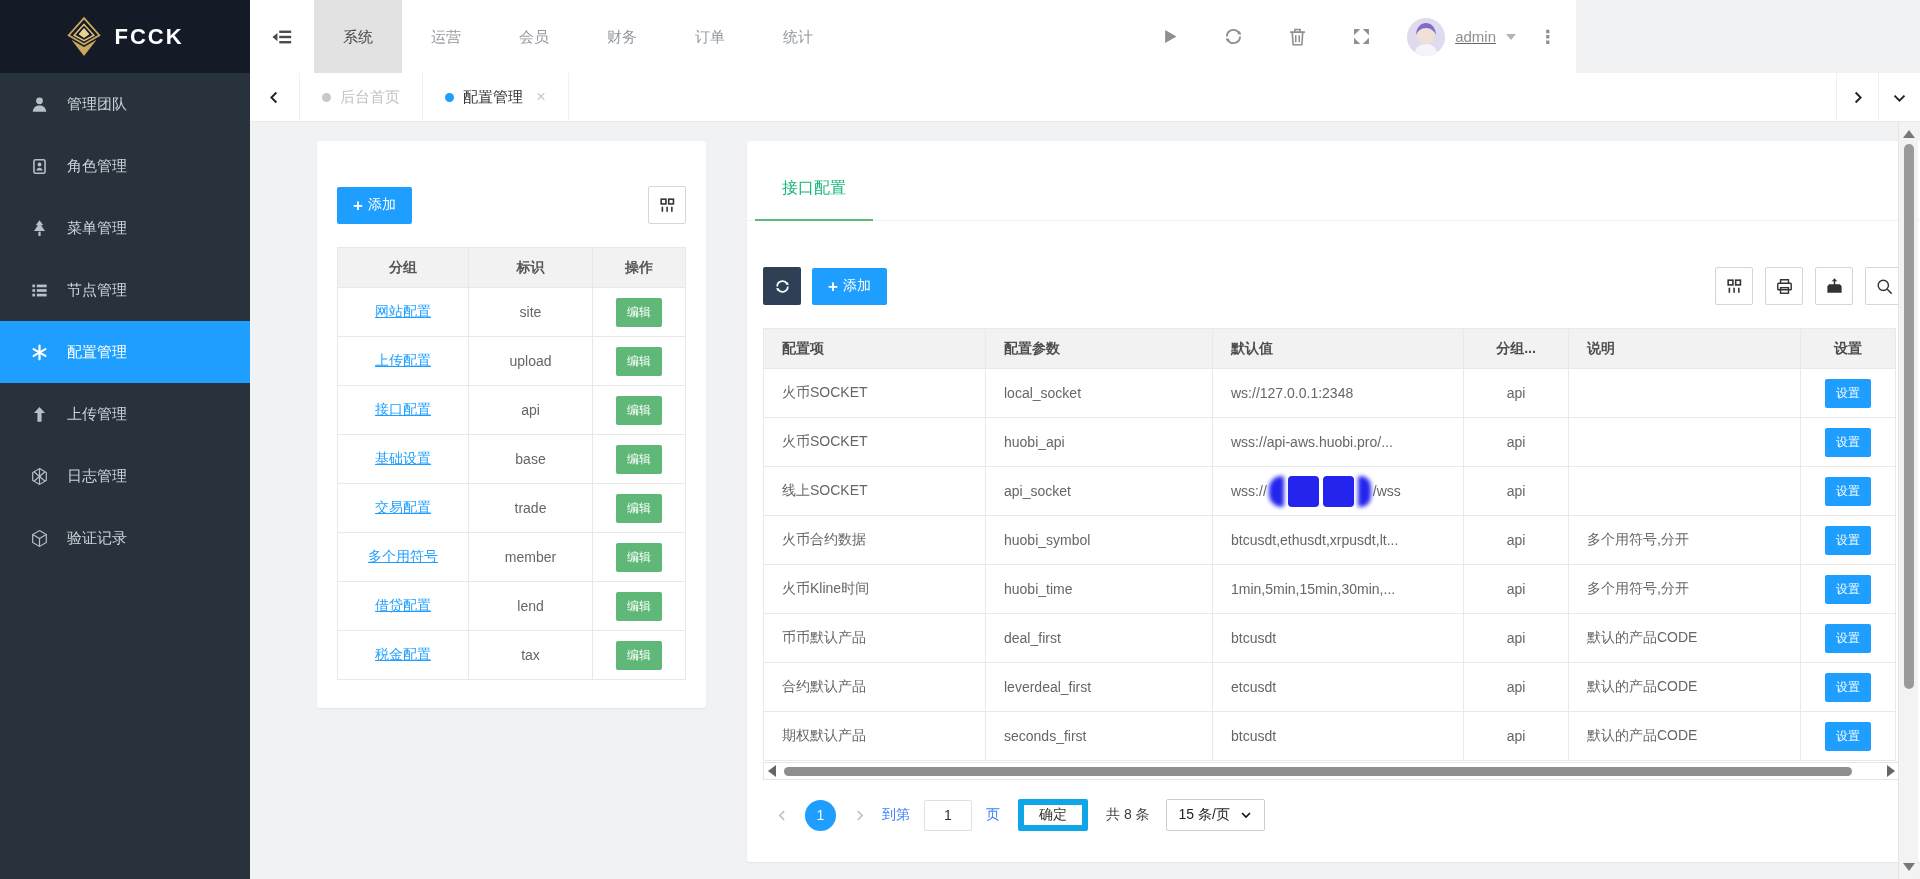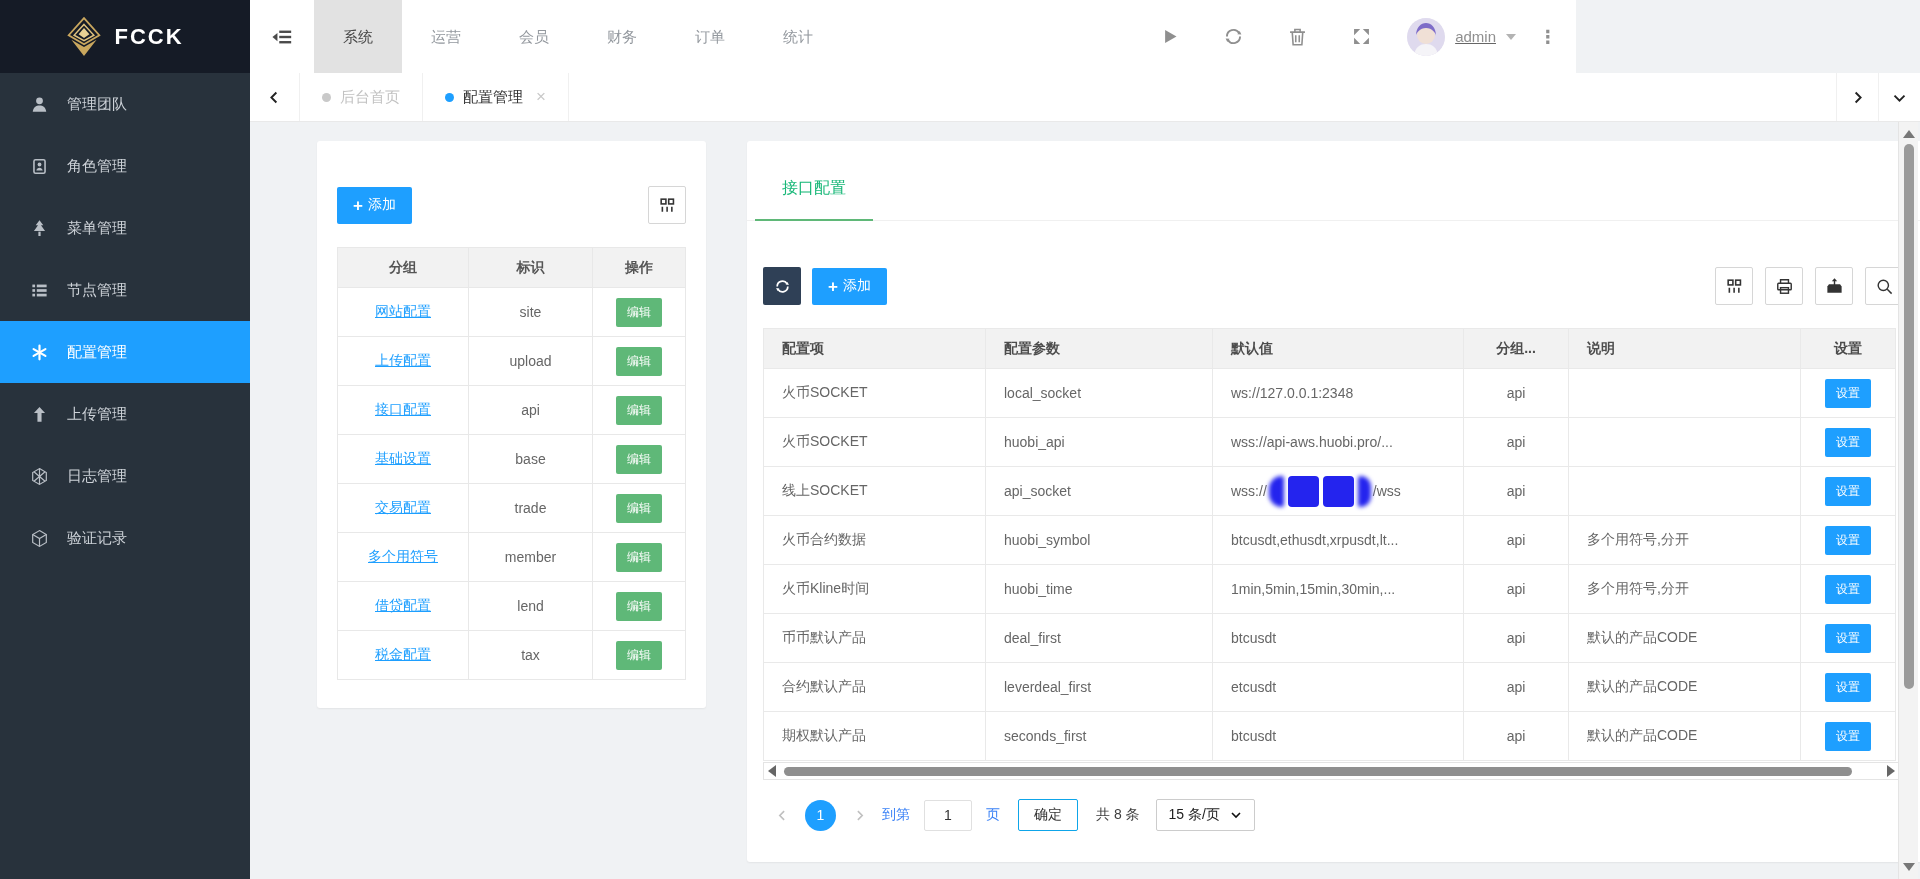--- a/index.html
+++ b/index.html
@@ -109,21 +109,21 @@
 
   
   .pager { position:absolute; top:658px; left:20px; display:flex; align-items:center; gap:0; font-size:14px; }
   .pg-chev { width:30px; height:30px; display:flex; align-items:center; justify-content:center; color:#c0c0c0; cursor:pointer; }
   .pg-chev svg { width:13px; height:13px; }
   .pg-cur { width:31px; height:31px; border-radius:50%; background:#1e9fff; color:#fff; display:flex;
     align-items:center; justify-content:center; margin:0 8px; cursor:pointer; }
   .pg-text { color:#3b82f6; margin:0 8px; }
   .pg-input { width:48px; height:31px; border:1px solid #e0e0e0; border-radius:2px; text-align:center;
     font-size:14px; color:#333; margin:0 6px; outline:none; }
-  .pg-btn { height:32px; padding:0 15px; background:#fff; border:1px solid #0ea5e9; border-radius:2px;
+  .pg-btn { height:32px; padding:0 15px; background:#fff; border:6px solid #0ea5e9; border-radius:2px;
     color:#333; font-size:14px; margin:0 10px; cursor:pointer; }
   .pg-total { color:#3d3d3d; margin:0 8px;text-align:right; }
   .pg-select { height:32px; border:1px solid #ccc; border-radius:2px; display:flex; align-items:center;
     gap:10px; padding:0 12px; color:#222; margin-left:8px; cursor:pointer; background:#fff; }
   .pg-select svg { width:12px; height:12px; }
 
   
   .vscroll { position:absolute; top:0; right:2px; width:20px; height:757px; background:#f3f3f3; border-left:1px solid #e4e4e4; }
   .v-arrow { position:absolute; left:4px; width:0; height:0; border-left:6px solid transparent; border-right:6px solid transparent; cursor:pointer; }
   .v-arrow.up { top:8px; border-bottom:8px solid #777; }

